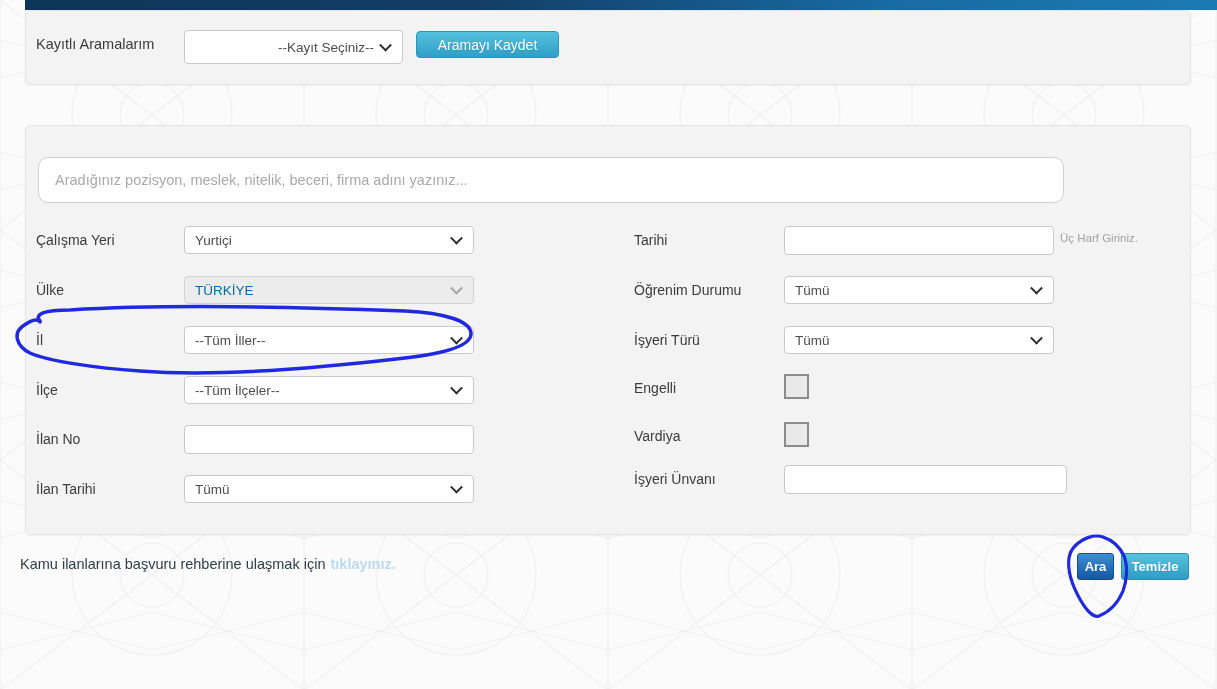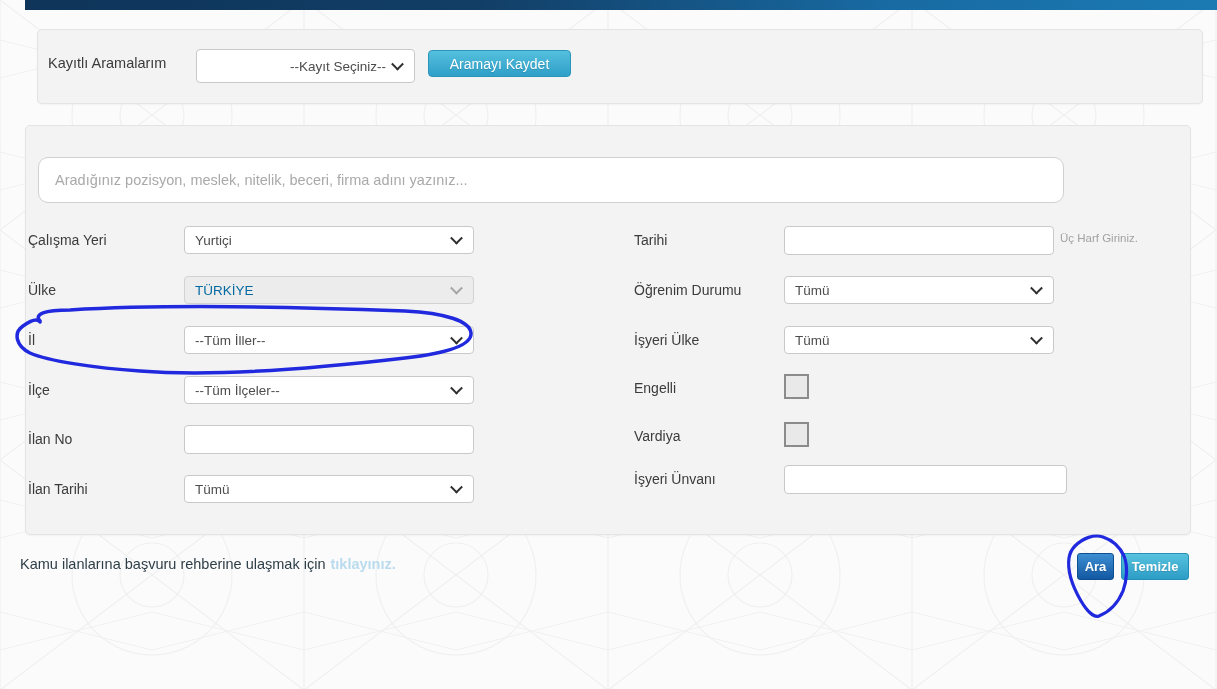--- a/index.html
+++ b/index.html
@@ -11,21 +11,21 @@
   
   #topbar{
     position:absolute;left:25px;right:0;top:0;height:10px;z-index:2;
     background:linear-gradient(90deg,#0e3459 0%,#123e66 38%,#186aa2 72%,#1c7ab3 100%);
   }
   .panel{
     position:absolute;left:25px;width:1164px;z-index:1;
     background:#f3f3f3;border:1px solid #e4e4e4;border-radius:5px;
     box-shadow:0 1px 2px rgba(0,0,0,0.04);
   }
-  #saved-panel{top:29px;height:73px;margin-left:12px;}
+  #saved-panel{top:10px;height:73px;}
   #filter-panel{top:125px;height:408px;}
 
   .flabel{position:absolute;font-size:14px;color:#3b3b3b;white-space:nowrap;}
   .sel{
     position:absolute;box-sizing:border-box;height:28px;
     background:#fff;border:1px solid #c9c9c9;border-radius:4px;
     display:flex;align-items:center;padding:0 28px 0 10px;
     font-size:13.5px;color:#4d4d4d;cursor:pointer;white-space:nowrap;overflow:hidden;
   }
   .sel .chev{
@@ -42,21 +42,21 @@
     font-family:"Liberation Sans",sans-serif;
   }
   .checkbox{
     position:absolute;box-sizing:border-box;width:25px;height:25px;
     background:#e9e9e9;border:2px solid #8b8b8b;cursor:pointer;
   }
   
   .y0{top:100px}.y1{top:150px}.y2{top:200px}.y3{top:250px}.y4{top:299px}.y5{top:349px}
   .ry3{top:248px}.ry4{top:296px}.ry5{top:339px}
   .flabel{margin-top:6px;}
-  .lcol{left:2px;} .lwidget{left:158px;width:290px;}
+  .lcol{left:10px;} .lwidget{left:158px;width:290px;}
   .rcol{left:608px;} .rwidget{left:758px;width:270px;}
 
   #keyword{
     position:absolute;left:12px;top:31px;width:1026px;height:46px;box-sizing:border-box;
     border:1px solid #d0d0d0;border-radius:10px;background:#fff;
     padding:12px 16px;font-size:14.5px;color:#555;outline:none;
     font-family:"Liberation Sans",sans-serif;
   }
   #keyword::placeholder{color:#a9a9a9;opacity:1;}
   #occupation-hint{
@@ -163,21 +163,21 @@
     <span class="flabel rcol y0">Tarihi</span>
     <input class="tinput rwidget y0" value="" style="">
     <span id="occupation-hint">Üç Harf Giriniz.</span>
 
     <span class="flabel rcol y1">Öğrenim Durumu</span>
     <div class="sel rwidget y1">
       <span>Tümü</span>
       <span class="chev"></span>
     </div>
 
-    <span class="flabel rcol y2">İşyeri Ülke</span>
+    <span class="flabel rcol y2">İşyeri Türü</span>
     <div class="sel rwidget y2">
       <span>Tümü</span>
       <span class="chev"></span>
     </div>
 
     <span class="flabel rcol ry3">Engelli</span>
     <div class="checkbox rwidget ry3" style="width:25px"></div>
 
     <span class="flabel rcol ry4">Vardiya</span>
     <div class="checkbox rwidget ry4" style="width:25px"></div>

